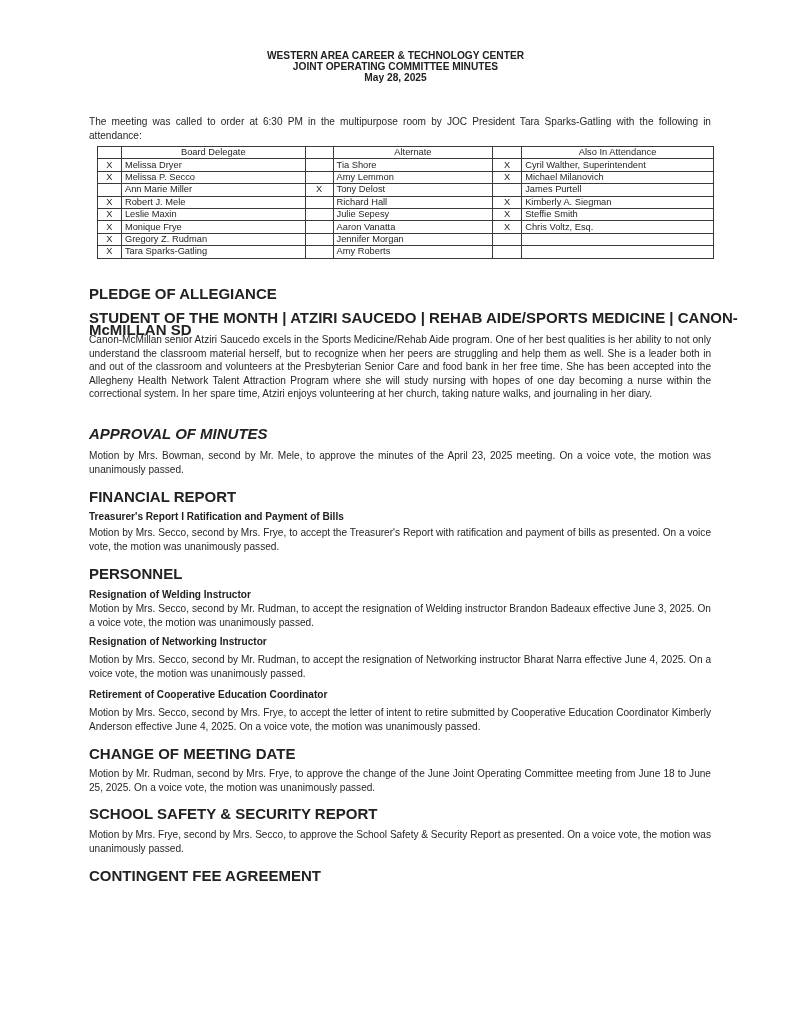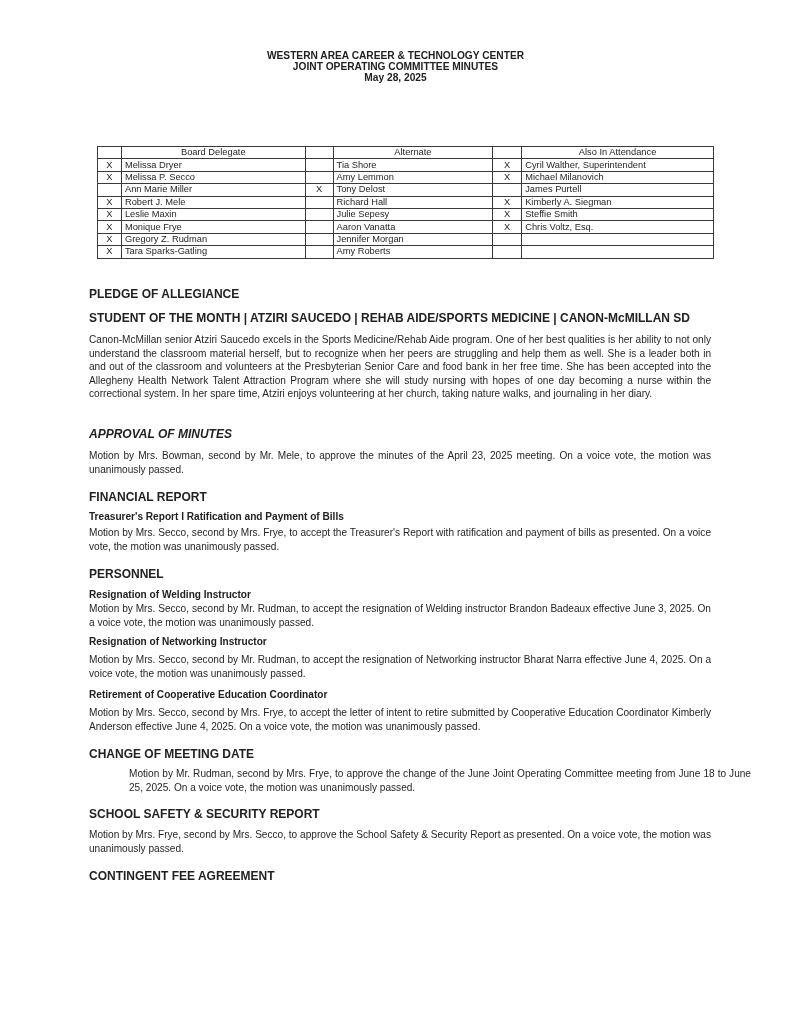--- a/index.html
+++ b/index.html
@@ -3,21 +3,21 @@
 <meta charset="utf-8">
 <style>
   html, body { margin: 0; padding: 0; background: #ffffff; }
   body {
     width: 791px; height: 1024px; position: relative; overflow: hidden;
     font-family: "Liberation Sans", sans-serif; color: #1e1e1e;
   }
   .page { position: absolute; left: 0; top: 8px; width: 791px; height: 1024px; }
   .hdr { position: absolute; left: 0; width: 791px; text-align: center; font-weight: bold; font-size: 10.2px; line-height: 11px; color: #222; }
   .para { position: absolute; left: 89px; width: 622px; font-size: 10.1px; line-height: 13.6px; text-align: justify; color: #262626; }
-  .sec { position: absolute; left: 89px; font-weight: bold; font-size: 12px; line-height: 12px; color: #222; }
+  .sec { position: absolute; left: 89px; font-weight: bold; font-size: 15px; line-height: 12px; color: #222; }
   .sub { position: absolute; left: 89px; font-weight: bold; font-size: 10.1px; line-height: 12px; color: #222; }
   table.att {
     position: absolute; left: 97px; top: 138px; width: 617px;
     border-collapse: collapse; font-size: 9.3px; color: #262626; padding-left: 20px;
   }
   table.att td, table.att th {
     border: 0.8px solid #3a3a3a; height: 11.4px; padding: 0 0 0 3px; line-height: 11px;
     white-space: nowrap; font-weight: normal;
   }
   table.att th { text-align: center; padding: 0; }
@@ -27,20 +27,21 @@
 </style>
 </head>
 <body>
 
 <div class="page">
 
   <div class="hdr" style="top:42px;">WESTERN AREA CAREER &amp; TECHNOLOGY CENTER</div>
   <div class="hdr" style="top:53px;">JOINT OPERATING COMMITTEE MINUTES</div>
   <div class="hdr" style="top:64px;">May 28, 2025</div>
 
+  <div class="para" style="top:107px;">The meeting was called to order at 6:30 PM in the multipurpose room by JOC President Tara Sparks-Gatling with the following in attendance:</div>
 
   <table class="att">
     <colgroup>
         <col class="c1">
         <col class="c2">
         <col class="c3">
         <col class="c4">
         <col class="c5">
         <col class="c6">
       </colgroup>
@@ -136,20 +137,20 @@
 
   <div class="sec" style="top:560px;">PERSONNEL</div>
   <div class="sub" style="top:581px;">Resignation of Welding Instructor</div>
   <div class="para" style="top:594px;">Motion by Mrs. Secco, second by Mr. Rudman, to accept the resignation of Welding instructor Brandon Badeaux effective June 3, 2025. On a voice vote, the motion was unanimously passed.</div>
   <div class="sub" style="top:628px;">Resignation of Networking Instructor</div>
   <div class="para" style="top:645px;">Motion by Mrs. Secco, second by Mr. Rudman, to accept the resignation of Networking instructor Bharat Narra effective June 4, 2025. On a voice vote, the motion was unanimously passed.</div>
   <div class="sub" style="top:681px;">Retirement of Cooperative Education Coordinator</div>
   <div class="para" style="top:698px;">Motion by Mrs. Secco, second by Mrs. Frye, to accept the letter of intent to retire submitted by Cooperative Education Coordinator Kimberly Anderson effective June 4, 2025. On a voice vote, the motion was unanimously passed.</div>
 
   <div class="sec" style="top:740px;">CHANGE OF MEETING DATE</div>
-  <div class="para" style="top:759px;margin-left:40px;">Motion by Mr. Rudman, second by Mrs. Frye, to approve the change of the June Joint Operating Committee meeting from June 18 to June 25, 2025. On a voice vote, the motion was unanimously passed.</div>
+  <div class="para" style="top:759px;">Motion by Mr. Rudman, second by Mrs. Frye, to approve the change of the June Joint Operating Committee meeting from June 18 to June 25, 2025. On a voice vote, the motion was unanimously passed.</div>
 
   <div class="sec" style="top:800px;">SCHOOL SAFETY &amp; SECURITY REPORT</div>
   <div class="para" style="top:820px;">Motion by Mrs. Frye, second by Mrs. Secco, to approve the School Safety &amp; Security Report as presented. On a voice vote, the motion was unanimously passed.</div>
 
   <div class="sec" style="top:862px;">CONTINGENT FEE AGREEMENT</div>
 
 </div>
 
 </body></html>

